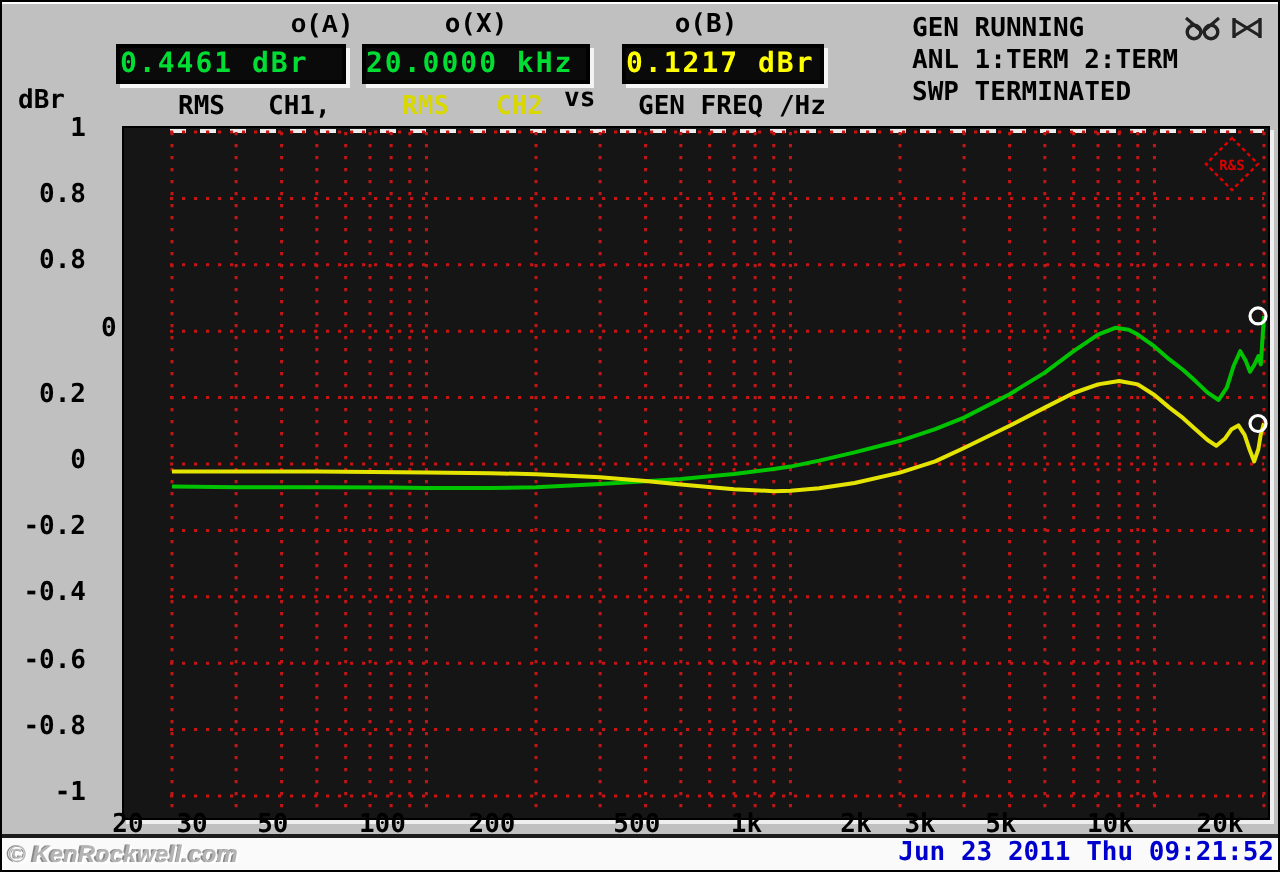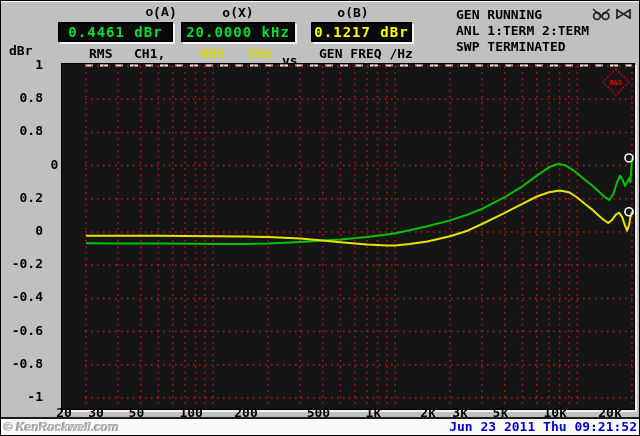--- a/index.html
+++ b/index.html
@@ -8,21 +8,21 @@
     background:#c0c0c0;border:1px solid #000;overflow:hidden;
     font-family:"DejaVu Sans Mono","Liberation Mono",monospace;
     font-weight:bold;color:#000;
   }
   .screen::before{content:"";position:absolute;left:0;top:0;width:100%;height:1px;background:#fff;}
   .hlabel{position:absolute;font-size:13px;letter-spacing:0px;white-space:pre;}
   .valbox{
     position:absolute;top:21px;height:20px;background:#0a0a0a;
     border:2px solid #000;box-sizing:border-box;
     box-shadow:2px 2px 0 #f4f4f4;
-    display:flex;align-items:center;justify-content:center;
+    display:flex;align-items:center;
     font-size:14px;letter-spacing:1px;
   }
   .status{position:absolute;font-size:13px;white-space:pre;}
   .yellow{color:#d8d800;}
   .green-text{color:#00dd33;}
   .yellow-text{color:#ffff00;}
   .plot{
     position:absolute;left:60px;top:62px;width:551px;height:345px;
     background:#151515;box-shadow:2px 2px 0 #efefef;border:1px solid #000;box-sizing:content-box;padding-left:21px;
   }
@@ -61,21 +61,21 @@
     <span>20.0000 kHz</span>
   </div>
   <div class="valbox yellow-text" style="left:310px;width:101px;">
     <span>0.1217 dBr</span>
   </div>
 
   <div class="hlabel" style="left:88px;top:45px;">RMS</div>
   <div class="hlabel" style="left:133px;top:45px;">CH1,</div>
   <div class="hlabel yellow" style="left:200px;top:45px;">RMS</div>
   <div class="hlabel yellow" style="left:247px;top:45px;">CH2</div>
-  <div class="hlabel" style="left:281px;top:52px;">vs</div>
+  <div class="hlabel" style="left:281px;top:41px;">vs</div>
   <div class="hlabel" style="left:318px;top:45px;">GEN FREQ /Hz</div>
 
   <div class="status" style="left:455px;top:6px;">GEN RUNNING</div>
   <div class="status" style="left:455px;top:22px;">ANL 1:TERM 2:TERM</div>
   <div class="status" style="left:455px;top:38px;">SWP TERMINATED</div>
 
   <div class="statusicons">
     <svg width="19" height="14" viewBox="0 0 19 14">
       <circle cx="5" cy="9" r="3.4" fill="none" stroke="#222" stroke-width="1.7"></circle>
       <circle cx="13.5" cy="9" r="3.4" fill="none" stroke="#222" stroke-width="1.7"></circle>

